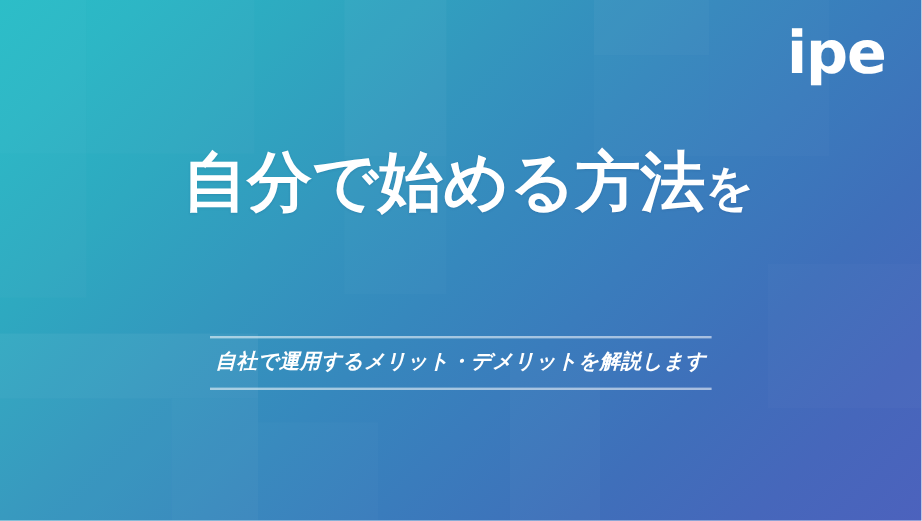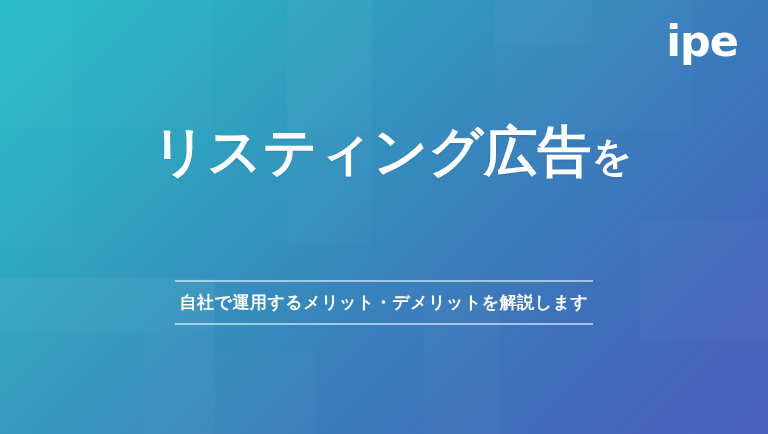--- a/index.html
+++ b/index.html
@@ -38,21 +38,21 @@
     position: absolute;
     background: #ffffff;
   }
 
   
   #logo {
     position: absolute;
     top: 20px;
     right: 30px;
     color: #ffffff;
-    font-size: 43px;
+    font-size: 49px;
     font-weight: bold;
     letter-spacing: -1px;
     line-height: 1;
     font-family: "DejaVu Sans", "Liberation Sans", sans-serif;
   }
 
   
   #headline {
     position: absolute;
     left: 152px;
@@ -72,20 +72,21 @@
   .hl-line .small {
     font-size: 40px;
   }
 
   
   #subtitle-block {
     position: absolute;
     left: 175px;
     top: 280px;
     width: 418px;
+    font-style: italic;
   }
   .rule {
     height: 2px;
     width: 100%;
     background: rgba(255,255,255,0.55);
   }
   #subtitle {
     color: #ffffff;
     font-weight: bold;
     font-size: 17px;
@@ -115,21 +116,21 @@
       <div class="blk" style="left: 0px; top: 332px; width: 143px; height: 102px; opacity: 0.028;"></div>
       <div class="blk" style="left: 143px; top: 332px; width: 72px; height: 102px; opacity: 0.045;"></div>
       <div class="blk" style="left: 215px; top: 352px; width: 100px; height: 82px; opacity: 0.02;"></div>
       <div class="blk" style="left: 425px; top: 300px; width: 75px; height: 134px; opacity: 0.022;"></div>
       <div class="blk" style="left: 640px; top: 220px; width: 128px; height: 120px; opacity: 0.018;"></div>
     </div>
 
   <div id="logo">ipe</div>
 
   <div id="headline">
-    <div class="hl-line"><span>リスティング広告</span><span class="small">を</span></div>
+    <div class="hl-line"><span>自分で始める方法</span><span class="small">を</span></div>
   </div>
 
   <div id="subtitle-block">
     <div class="rule"></div>
     <div id="subtitle">自社で運用するメリット・デメリットを解説します</div>
     <div class="rule"></div>
   </div>
 
 </div>
 

